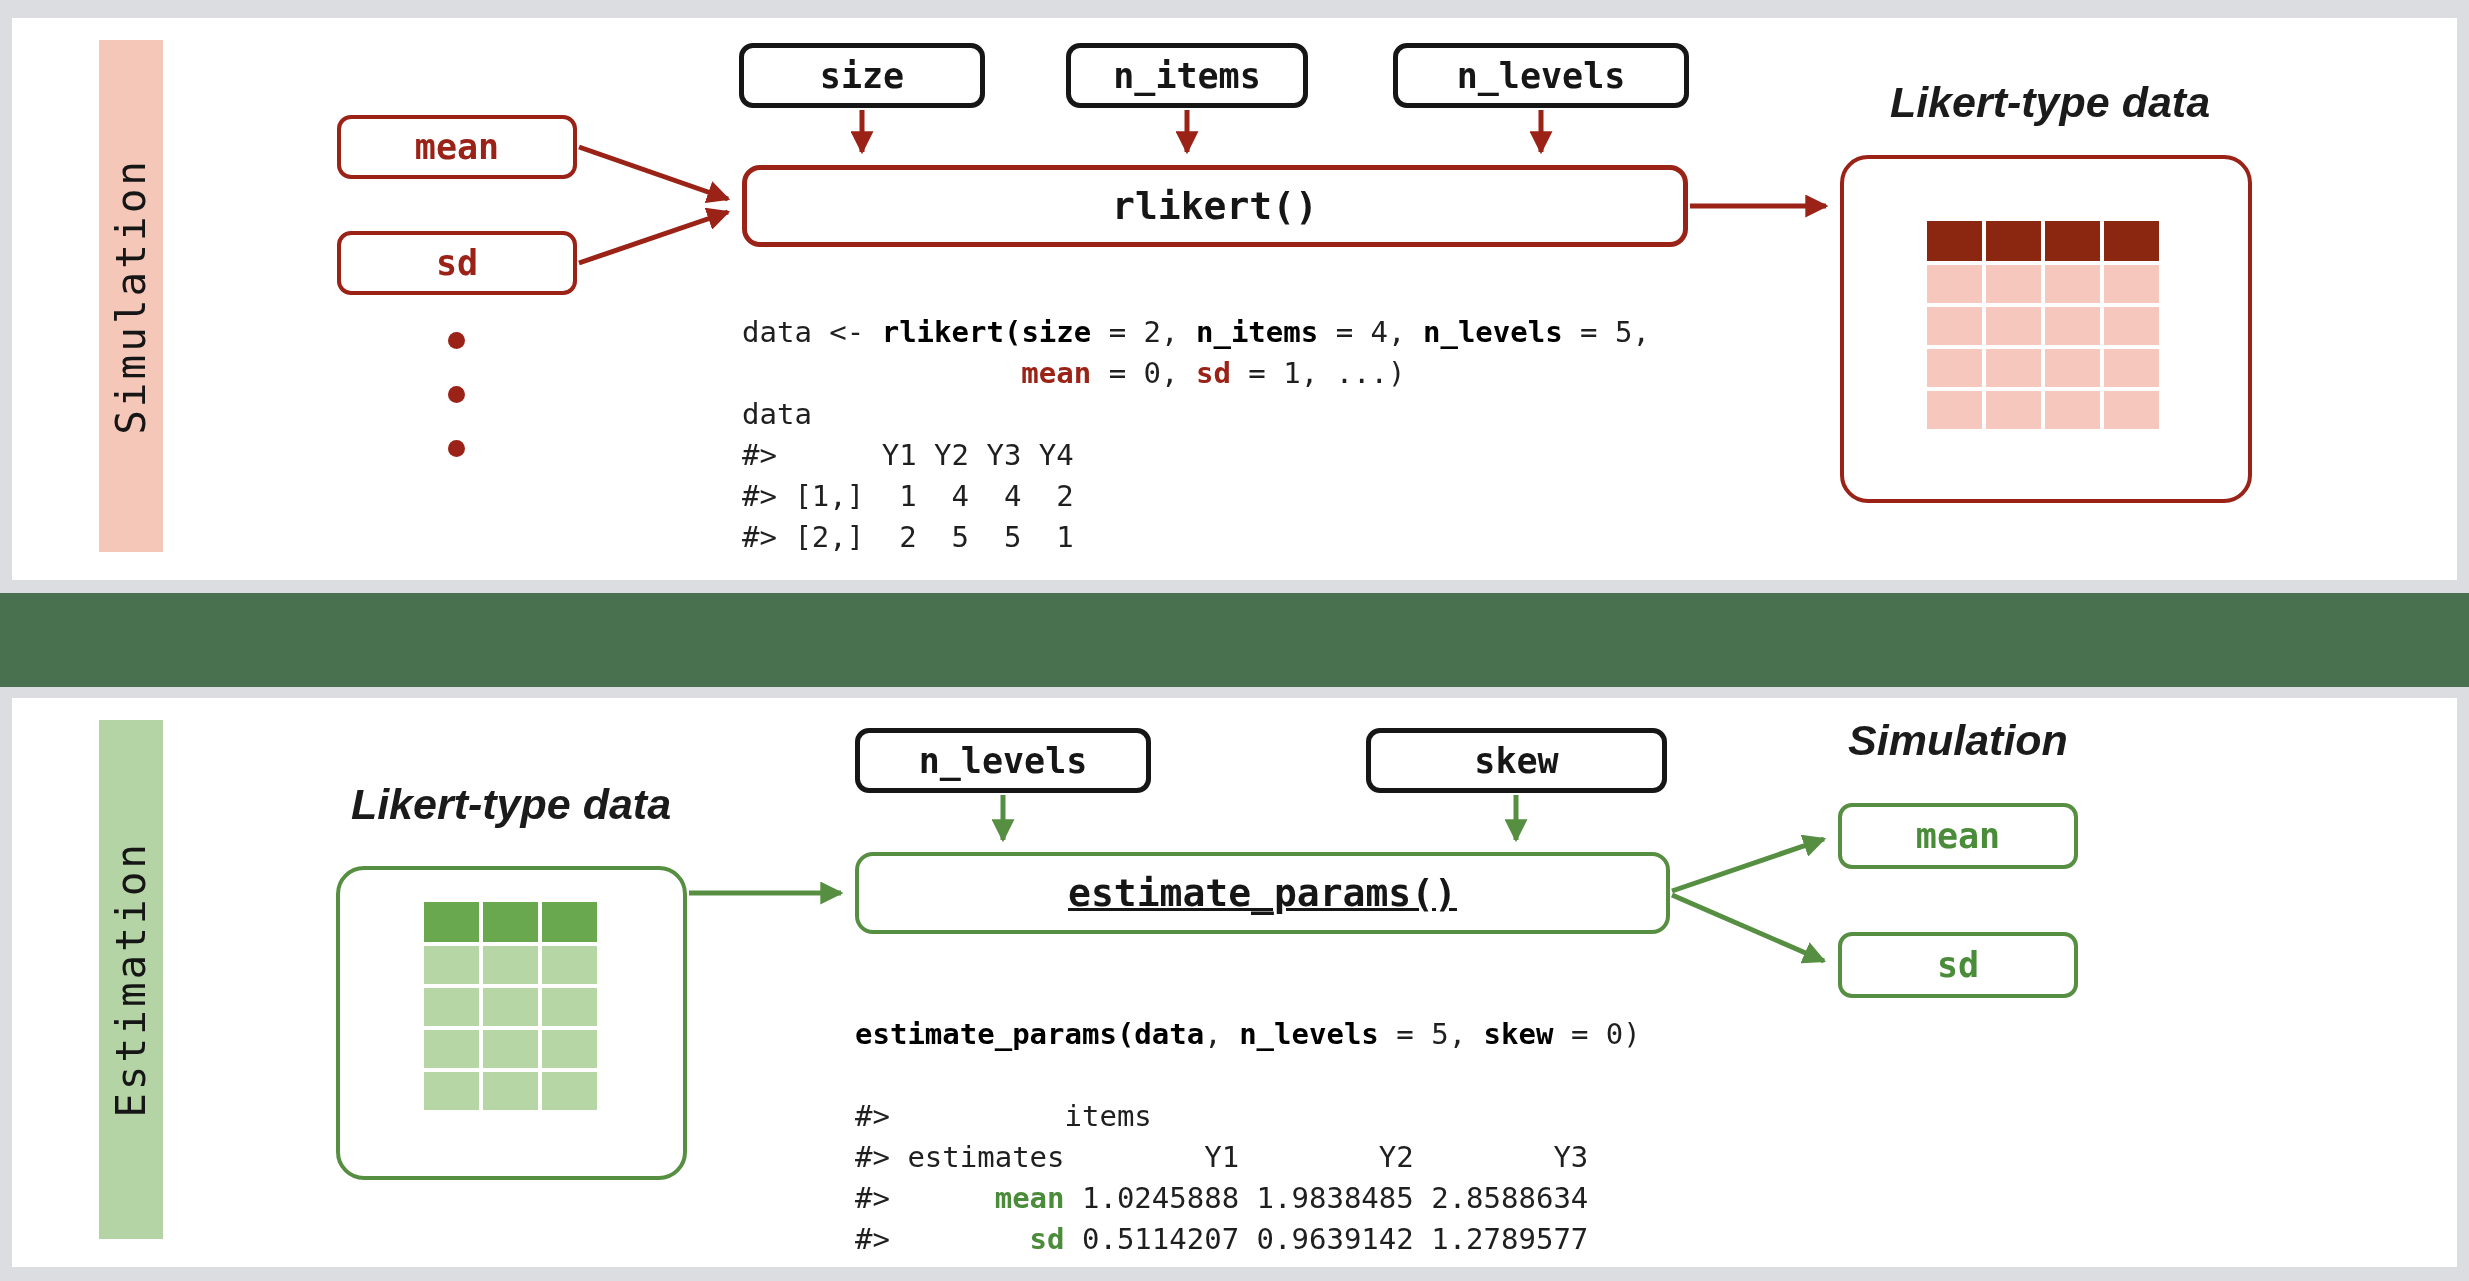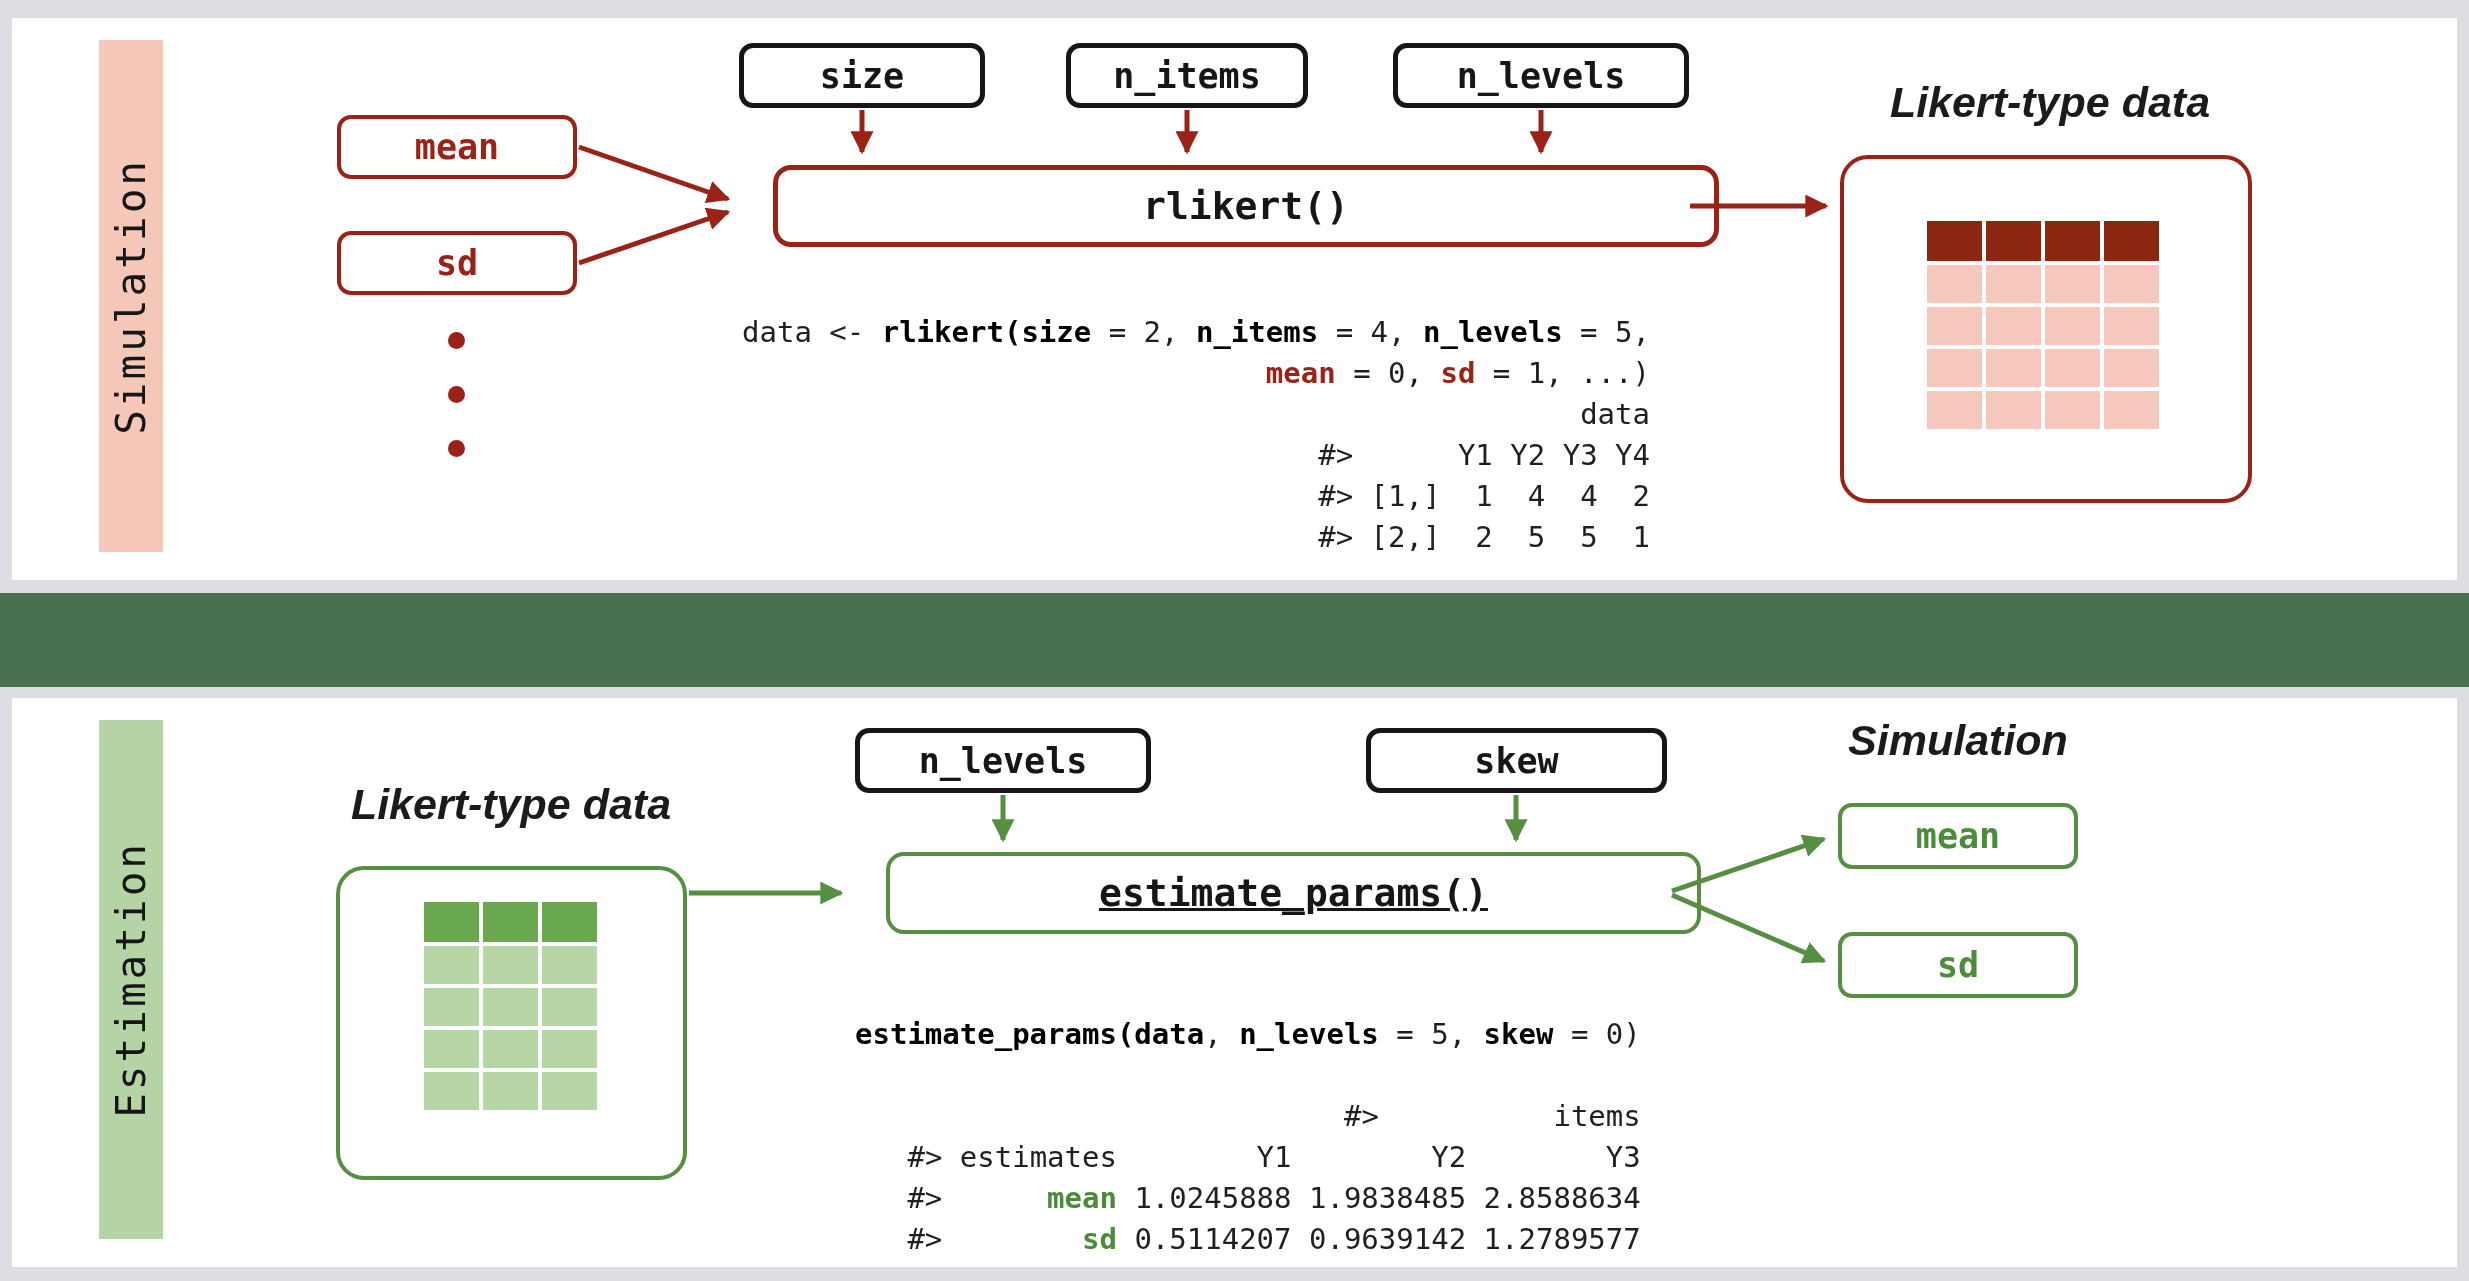--- a/index.html
+++ b/index.html
@@ -12,34 +12,34 @@
              font-family:"DejaVu Sans Mono",monospace;font-size:41px;letter-spacing:3px;color:#161616;}
   .heading{position:absolute;font-family:"Liberation Sans",sans-serif;font-weight:bold;font-style:italic;
            font-size:43px;color:#1b1b1b;text-align:center;white-space:nowrap;}
   .pill{position:absolute;display:flex;align-items:center;justify-content:center;background:#fff;
         font-family:"DejaVu Sans Mono",monospace;font-weight:bold;font-size:35px;border-radius:14px;box-sizing:border-box;}
   .pill.black{border:5px solid #161616;color:#161616;}
   .pill.red{border:4px solid #9b2216;color:#9b2216;}
   .pill.green{border:4px solid #578f42;color:#4a8c39;}
   .fnbox{position:absolute;display:flex;align-items:center;justify-content:center;background:#fff;
          font-family:"DejaVu Sans Mono",monospace;font-weight:bold;font-size:38px;color:#161616;
-         border-radius:18px;box-sizing:border-box;margin-left:31px;}
+         border-radius:18px;box-sizing:border-box;}
   .fnbox.red{border:5px solid #9b2216;}
   .fnbox.green{border:4px solid #578f42;text-decoration:underline;}
   .databox{position:absolute;background:#fff;border-radius:28px;box-sizing:border-box;}
   .databox.red{border:4px solid #9b2216;}
   .databox.green{border:4px solid #578f42;}
   .tbl{position:absolute;display:grid;gap:4px;}
   .tbl .cell{width:55px;}
   .tbl.red .cell{background:#f6c8bd;}
   .tbl.red .cell.hd{background:#8b2611;}
   .tbl.green .cell{background:#b7d6a6;}
   .tbl.green .cell.hd{background:#6aa84f;}
   .code{position:absolute;font-family:"DejaVu Sans Mono",monospace;font-size:29px;line-height:41px;
-        color:#1f1f1f;white-space:pre;text-align:right;}
+        color:#1f1f1f;white-space:pre;}
   .code .c-b{font-weight:bold;color:#000;}
   .code .c-r{font-weight:bold;color:#9b2216;}
   .code .c-g{font-weight:bold;color:#4a8c39;}
   .dot{position:absolute;width:17px;height:17px;border-radius:50%;background:#9b2216;}
   svg.overlay{position:absolute;left:0;top:0;pointer-events:none;}
 </style>
 </head>
 <body>
 
 <div class="canvas">

